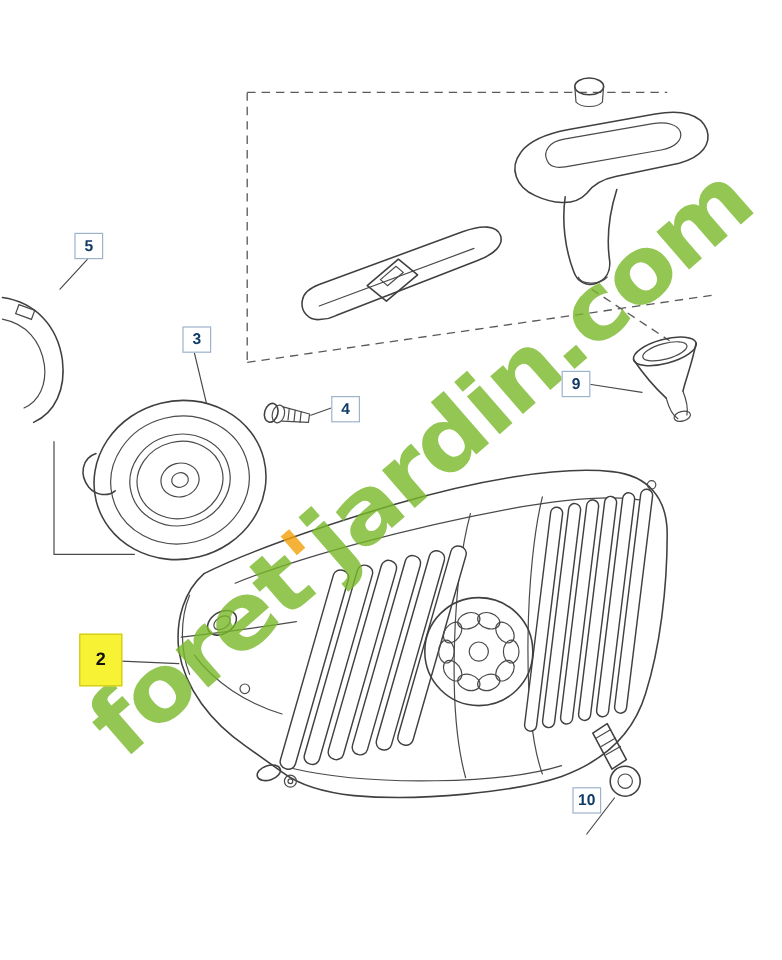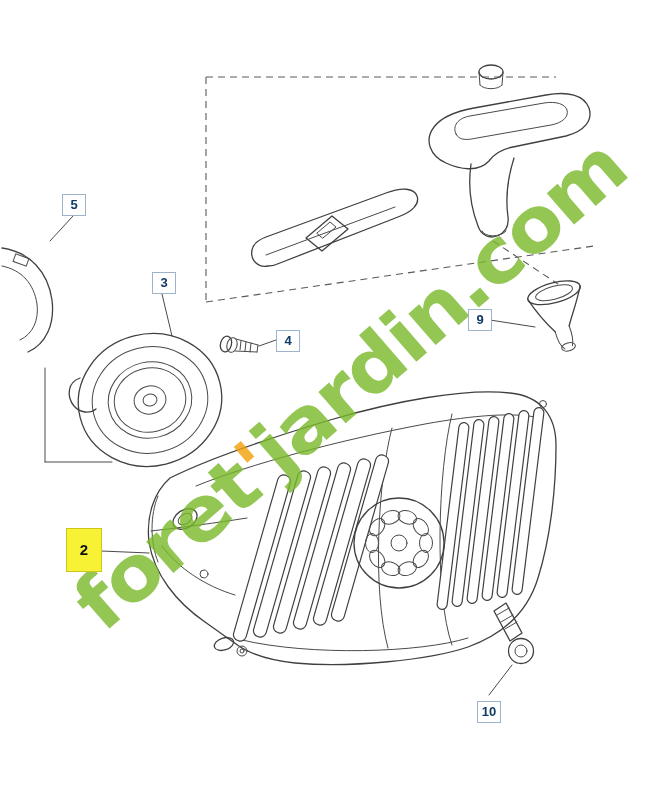--- a/index.html
+++ b/index.html
@@ -163,15 +163,15 @@
         <tspan fill="#79b829">foret</tspan><tspan fill="#f2a007">'</tspan><tspan fill="#79b829">jardin</tspan><tspan fill="#79b829">.com</tspan>
       </text>
     </g>
   </svg>
 
   <div class="part-label" style="left:62px;top:194px">5</div>
   <div class="part-label" style="left:152px;top:272px">3</div>
   <div class="part-label" style="left:276px;top:330px">4</div>
   <div class="part-label" style="left:468px;top:309px">9</div>
   <div class="part-label highlight" style="left:66px;top:528px">2</div>
-  <div class="part-label" style="left:477px;top:701px">10</div>
+  <div class="part-label" style="left:477px;top:656px">10</div>
 
 </div>
 
 </body></html>

